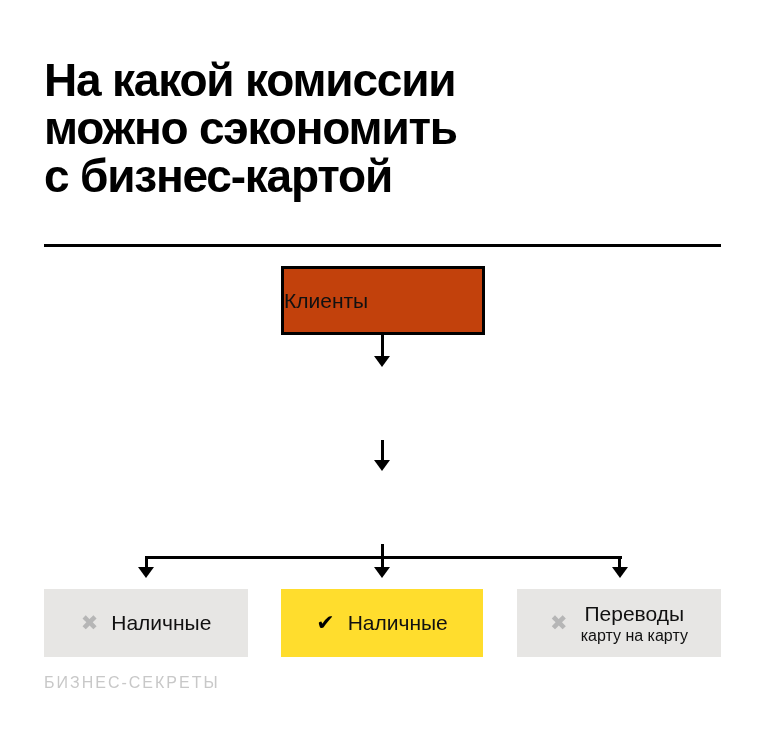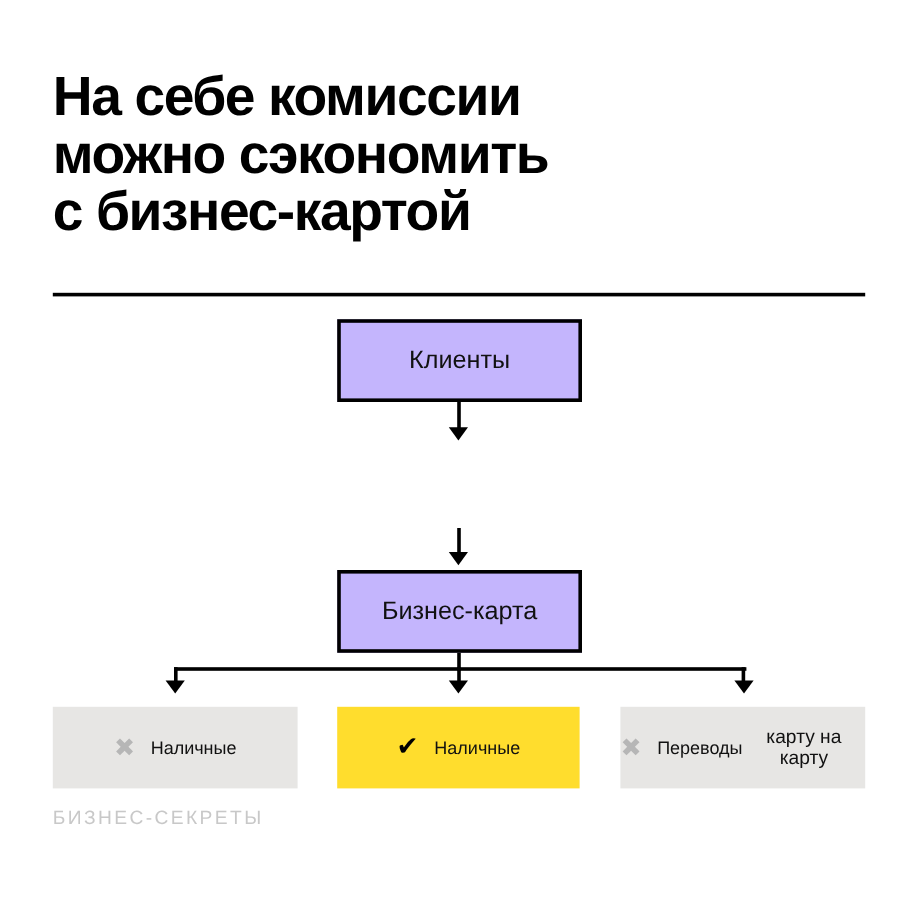--- a/index.html
+++ b/index.html
@@ -35,24 +35,24 @@
     height: 3px;
     background: #000000;
   }
   .node {
     position: absolute;
     left: 281px;
     width: 204px;
     height: 69px;
     box-sizing: border-box;
     border: 3px solid #000000;
-    background: #c4b5fd;
+    background: #c2410c;
     display: flex;
     align-items: center;
-    justify-content: center;
+    justify-content: flex-start;
   }
   .node-label {
     font-size: 21px;
     color: #111111;
   }
   .vline {
     position: absolute;
     width: 3px;
     background: #000000;
   }
@@ -87,26 +87,26 @@
     line-height: 1;
     color: #b6b6b6;
   }
   .icon-check {
     font-family: "DejaVu Sans", sans-serif;
     font-size: 22px;
     line-height: 1;
     color: #000000;
   }
   .outcome-label {
-    font-size: 15px;
+    font-size: 21px;
     color: #111111;
   }
   .outcome-text {
     display: flex;
-    flex-direction: row;
+    flex-direction: column;
     align-items: center;
     text-align: center;
   }
   .outcome-sublabel {
     font-size: 16px;
     color: #111111;
     margin-top: 1px;
   }
   .footer-brand {
     position: absolute;
@@ -116,40 +116,37 @@
     font-weight: 400;
     letter-spacing: 2px;
     color: #c8c8c8;
   }
 </style>
 </head>
 <body>
 
 <div class="canvas">
 
-  <h1 class="title">На себе комиссии
+  <h1 class="title">На какой комиссии
 можно сэкономить
 с бизнес-картой</h1>
 
   <div class="rule"></div>
 
   <div class="node" style="top:266px">
     <span class="node-label">Клиенты</span>
   </div>
 
   <div class="vline" style="left:381px;top:335px;height:22px"></div>
   <div class="ahead" style="left:374px;top:356px"></div>
 
 
   <div class="vline" style="left:381px;top:440px;height:21px"></div>
   <div class="ahead" style="left:374px;top:460px"></div>
 
-  <div class="node" style="top:475px">
-    <span class="node-label">Бизнес-карта</span>
-  </div>
 
   <div class="vline" style="left:381px;top:544px;height:15px"></div>
   <div class="hline" style="left:145px;top:556px;width:477px"></div>
   <div class="vline" style="left:145px;top:556px;height:12px"></div>
   <div class="ahead" style="left:138px;top:567px"></div>
   <div class="vline" style="left:381px;top:556px;height:12px"></div>
   <div class="ahead" style="left:374px;top:567px"></div>
   <div class="vline" style="left:618px;top:556px;height:12px"></div>
   <div class="ahead" style="left:612px;top:567px"></div>
 

